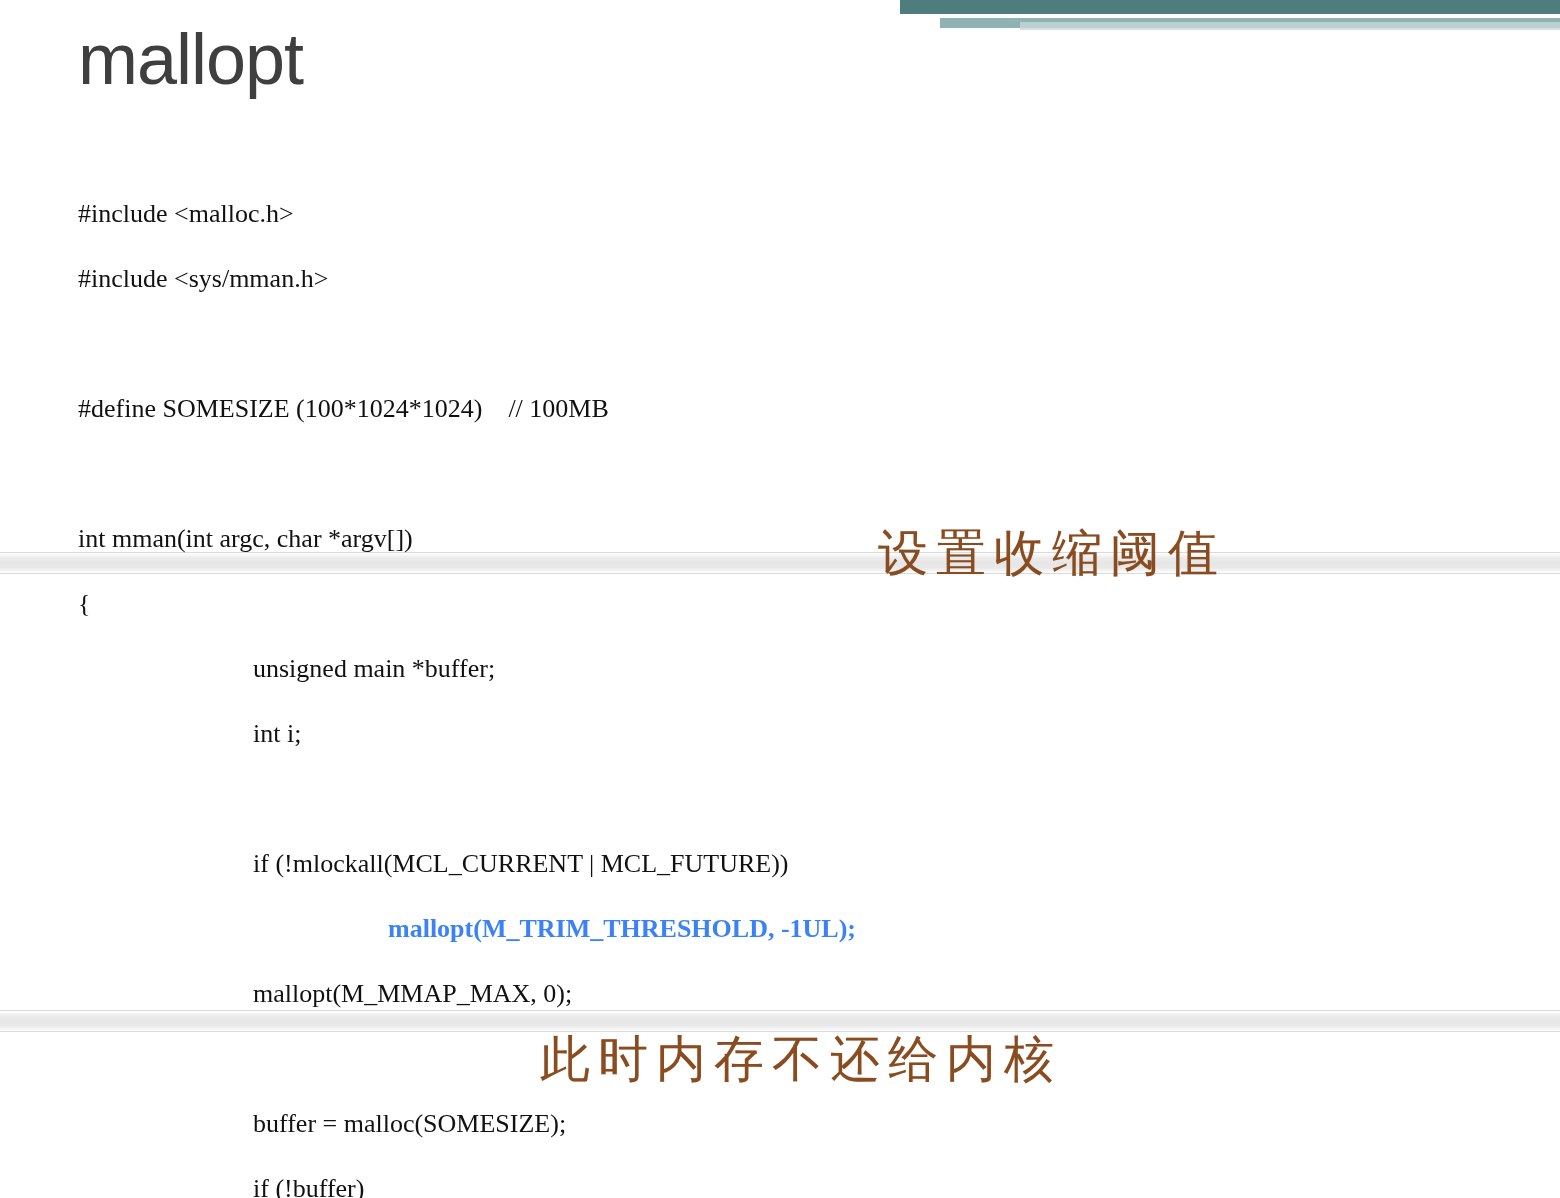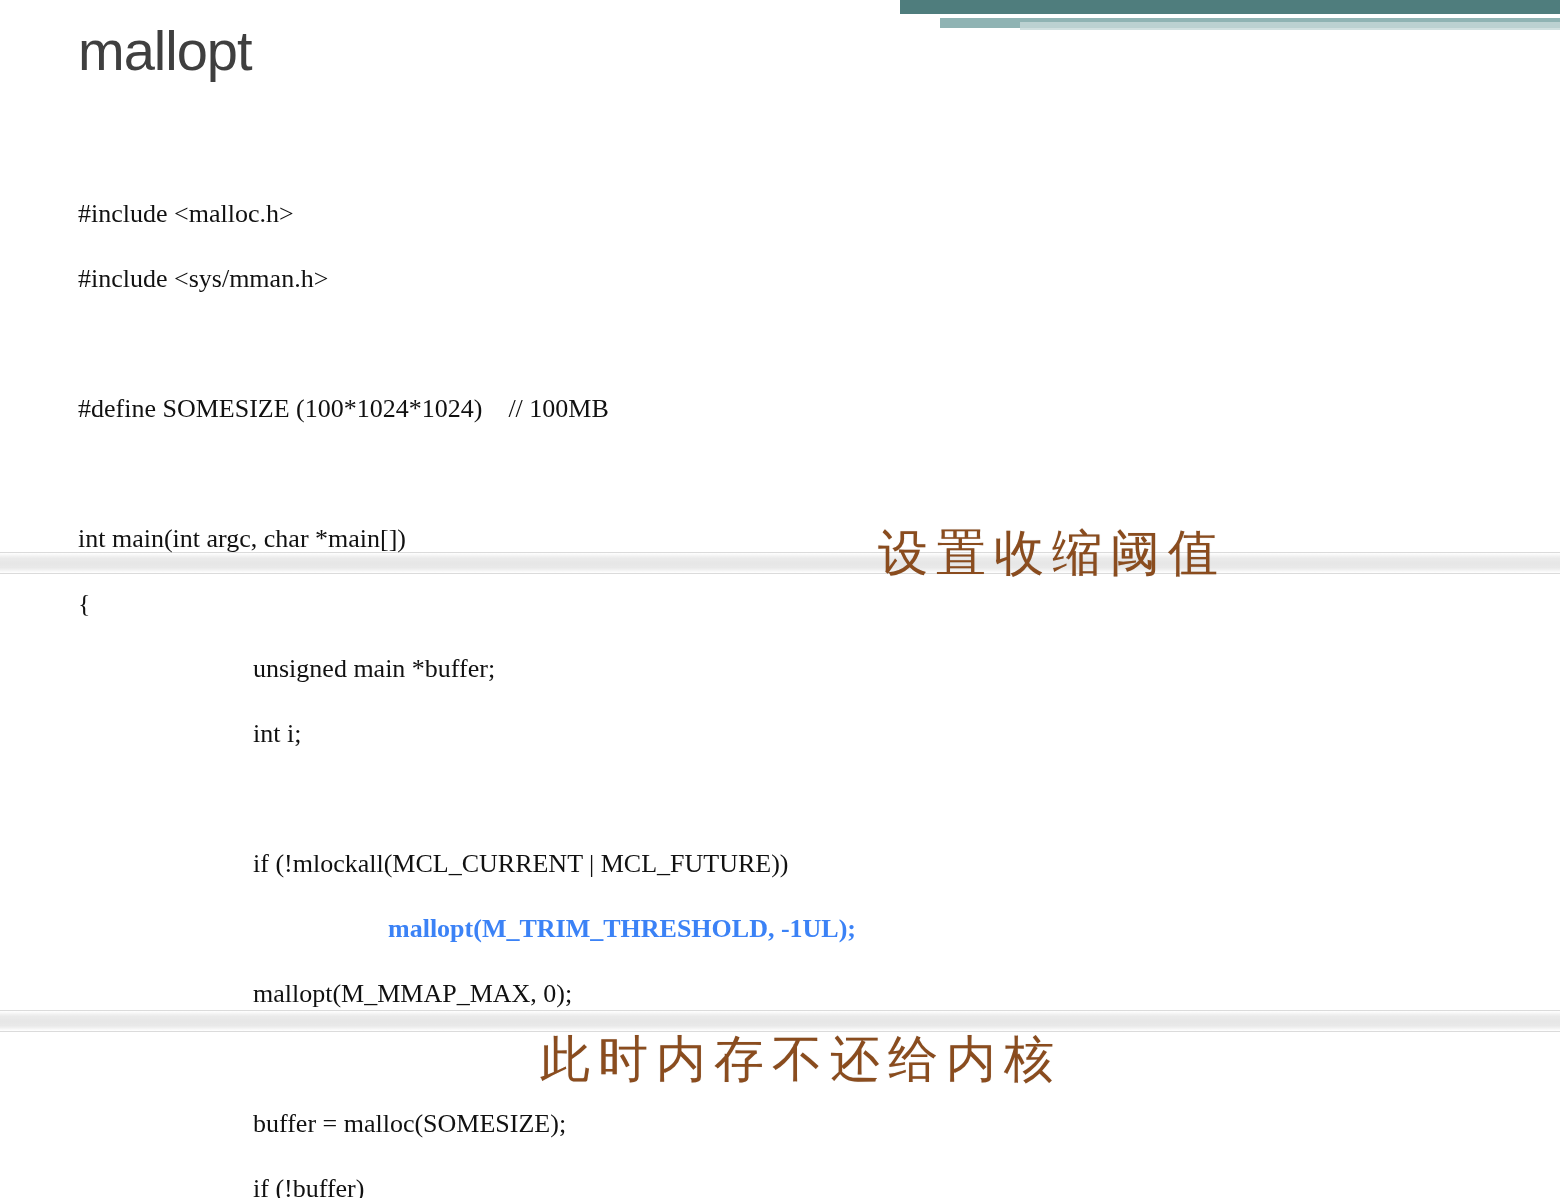--- a/index.html
+++ b/index.html
@@ -48,21 +48,21 @@
     left: 120px;
     width: 540px;
     height: 8px;
     opacity: 0.8;
   }
 
   .title {
     position: absolute;
     top: 18px;
     left: 78px;
-    font-size: 56px;
+    font-size: 72px;
     font-family: "Lucida Sans", "Lucida Grande", "Segoe UI", Arial, sans-serif;
     font-weight: 400;
     color: #3f3f3f;
     letter-spacing: -1px;
   }
 
   .code-area {
     position: absolute;
     top: 165px;
     left: 78px;
@@ -139,21 +139,21 @@
   <div class="stripe stripe2">
       <div class="grad"></div>
     </div>
 
   <div class="code-area">
 <span class="code-line">#include &lt;malloc.h&gt;</span>
 <span class="code-line">#include &lt;sys/mman.h&gt;</span>
 <span class="code-line"></span>
 <span class="code-line">#define SOMESIZE (100*1024*1024)    // 100MB</span>
 <span class="code-line"></span>
-<span class="code-line">int main(int argc, char *main[])</span>
+<span class="code-line">int mman(int argc, char *argv[])</span>
 <span class="code-line">{</span>
 <span class="code-line pad1">unsigned main *buffer;</span>
 <span class="code-line pad1">int i;</span>
 <span class="code-line pad1"></span>
 <span class="code-line pad1">if (!mlockall(MCL_CURRENT | MCL_FUTURE))</span>
 <span class="code-line pad2 red">mallopt(M_TRIM_THRESHOLD, -1UL);</span>
 <span class="code-line pad1">mallopt(M_MMAP_MAX, 0);</span>
 <span class="code-line pad1"></span>
 <span class="code-line pad1">buffer = malloc(SOMESIZE);</span>
 <span class="code-line pad1">if (!buffer)</span>

